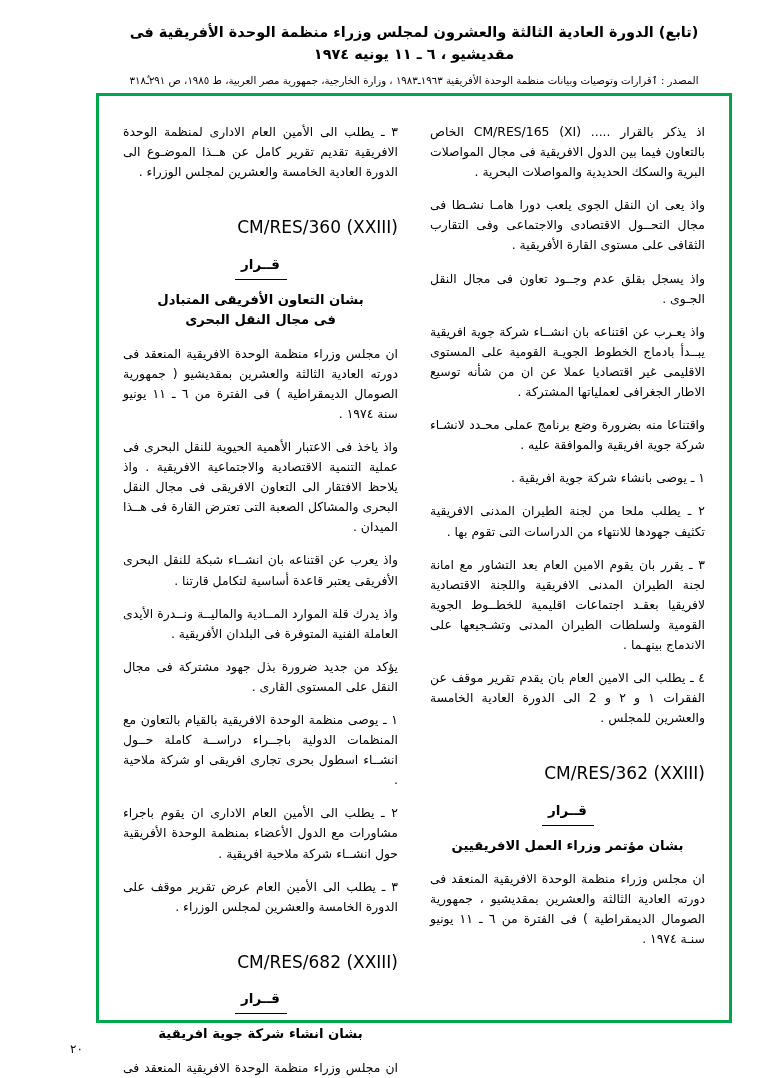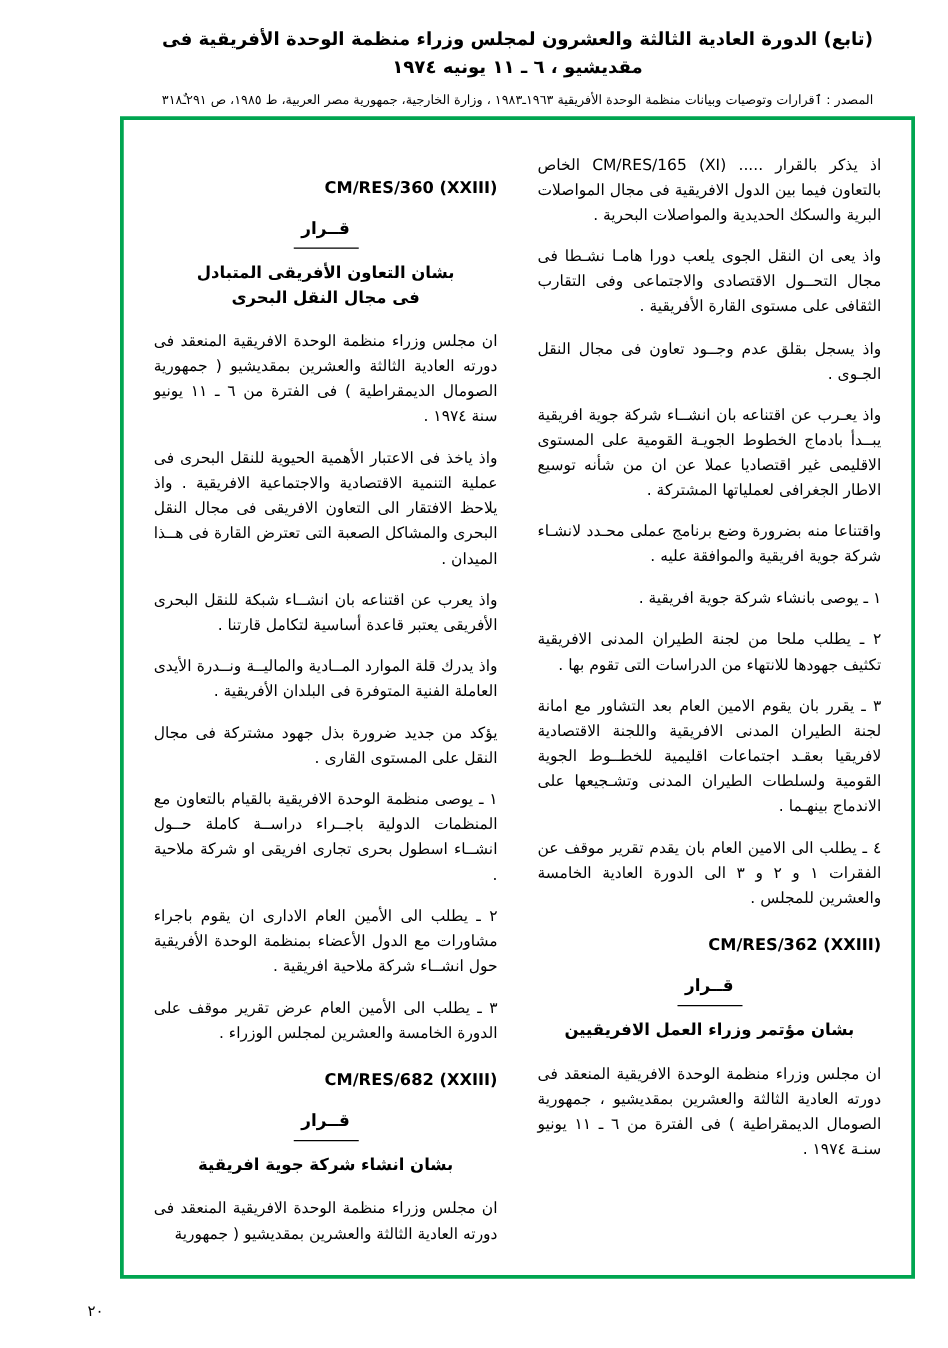--- a/index.html
+++ b/index.html
@@ -68,23 +68,23 @@
   .col-right { padding-left: 16px; }
   .col-left  { padding-right: 16px; }
 
   .para {
     margin: 0 0 13px 0;
     text-align: justify;
     text-justify: inter-word;
   }
   .para.first { margin-top: 0; }
   .res-code {
-    margin: 18px 0 12px 0;
-    font-size: 13px;
-    font-weight: bold;
+    margin: 32px 0 12px 0;
+    font-size: 17px;
+    font-weight: normal;
     direction: ltr;
     text-align: right;
     unicode-bidi: embed;
   }
   .res-word {
     text-align: center;
     font-weight: bold;
     font-size: 13.5px;
     margin: 10px 0 3px 0;
     letter-spacing: 2px;
@@ -125,28 +125,29 @@
     <div class="frame-inner">
       <div class="col col-right" id="col-right">
           <div class="para">اذ يذكر بالقرار ..... CM/RES/165 (XI) الخاص بالتعاون فيما بين الدول الافريقية فى مجال المواصلات البرية والسكك الحديدية والمواصلات البحرية .</div>
           <div class="para">واذ يعى ان النقل الجوى يلعب دورا هامـا نشـطا فى مجال التحــول الاقتصادى والاجتماعى وفى التقارب الثقافى على مستوى القارة الأفريقية .</div>
           <div class="para">واذ يسجل بقلق عدم وجــود تعاون فى مجال النقل الجـوى .</div>
           <div class="para">واذ يعـرب عن اقتناعه بان انشــاء شركة جوية افريقية يبــدأ بادماج الخطوط الجويـة القومية على المستوى الاقليمى غير اقتصاديا عملا عن ان من شأنه توسيع الاطار الجغرافى لعملياتها المشتركة .</div>
           <div class="para">واقتناعا منه بضرورة وضع برنامج عملى محـدد لانشـاء شركة جوية افريقية والموافقة عليه .</div>
           <div class="para">١ ـ يوصى بانشاء شركة جوية افريقية .</div>
           <div class="para">٢ ـ يطلب ملحا من لجنة الطيران المدنى الافريقية تكثيف جهودها للانتهاء من الدراسات التى تقوم بها .</div>
           <div class="para">٣ ـ يقرر بان يقوم الامين العام بعد التشاور مع امانة لجنة الطيران المدنى الافريقية واللجنة الاقتصادية لافريقيا بعقـد اجتماعات اقليمية للخطــوط الجوية القومية ولسلطات الطيران المدنى وتشـجيعها على الاندماج بينهـما .</div>
-          <div class="para">٤ ـ يطلب الى الامين العام بان يقدم تقرير موقف عن الفقرات ١ و ٢ و ٣ الى الدورة العادية الخامسة والعشرين للمجلس .</div>
+          <div class="para">٤ ـ يطلب الى الامين العام بان يقدم تقرير موقف عن الفقرات ١ و ٢ و 2 الى الدورة العادية الخامسة والعشرين للمجلس .</div>
           <div class="res-code">CM/RES/362 (XXIII)</div>
           <div class="res-word">قــرار</div>
           <div class="res-underline"></div>
           <div class="res-title">بشان مؤتمر وزراء العمل الافريقيين</div>
           <div class="para">ان مجلس وزراء منظمة الوحدة الافريقية المنعقد فى دورته العادية الثالثة والعشرين بمقديشيو ، جمهورية الصومال الديمقراطية ) فى الفترة من ٦ ـ ١١ يونيو سنـة ١٩٧٤ .</div>
         </div>
       <div class="col col-left" id="col-left">
+          <div class="para first">٣ ـ يطلب الى الأمين العام الادارى لمنظمة الوحدة الافريقية تقديم تقرير كامل عن هــذا الموضـوع الى الدورة العادية الخامسة والعشرين لمجلس الوزراء .</div>
           <div class="res-code">CM/RES/360 (XXIII)</div>
           <div class="res-word">قــرار</div>
           <div class="res-underline"></div>
           <div class="res-title">بشان التعاون الأفريقى المتبادل<br>فى مجال النقل البحرى</div>
           <div class="para">ان مجلس وزراء منظمة الوحدة الافريقية المنعقد فى دورته العادية الثالثة والعشرين بمقديشيو ( جمهورية الصومال الديمقراطية ) فى الفترة من ٦ ـ ١١ يونيو سنة ١٩٧٤ .</div>
           <div class="para">واذ ياخذ فى الاعتبار الأهمية الحيوية للنقل البحرى فى عملية التنمية الاقتصادية والاجتماعية الافريقية . واذ يلاحظ الافتقار الى التعاون الافريقى فى مجال النقل البحرى والمشاكل الصعبة التى تعترض القارة فى هــذا الميدان .</div>
           <div class="para">واذ يعرب عن اقتناعه بان انشــاء شبكة للنقل البحرى الأفريقى يعتبر قاعدة أساسية لتكامل قارتنا .</div>
           <div class="para">واذ يدرك قلة الموارد المــادية والماليــة ونــدرة الأيدى العاملة الفنية المتوفرة فى البلدان الأفريقية .</div>
           <div class="para">يؤكد من جديد ضرورة بذل جهود مشتركة فى مجال النقل على المستوى القارى .</div>
           <div class="para">١ ـ يوصى منظمة الوحدة الافريقية بالقيام بالتعاون مع المنظمات الدولية باجــراء دراســة كاملة حــول انشــاء اسطول بحرى تجارى افريقى او شركة ملاحية .</div>

